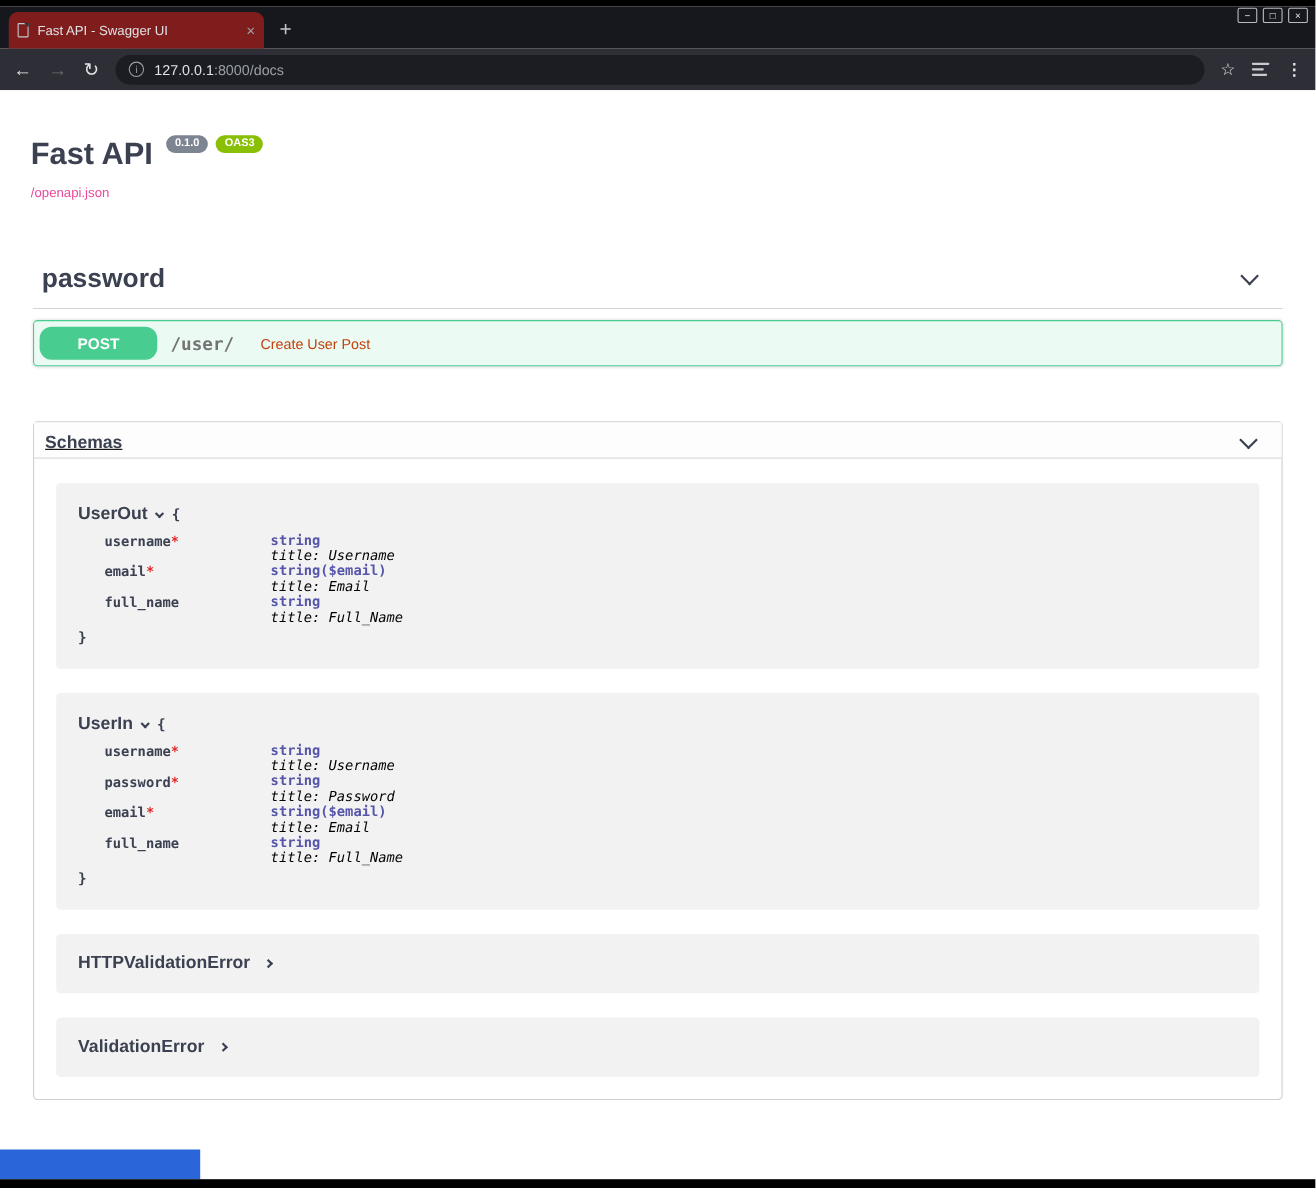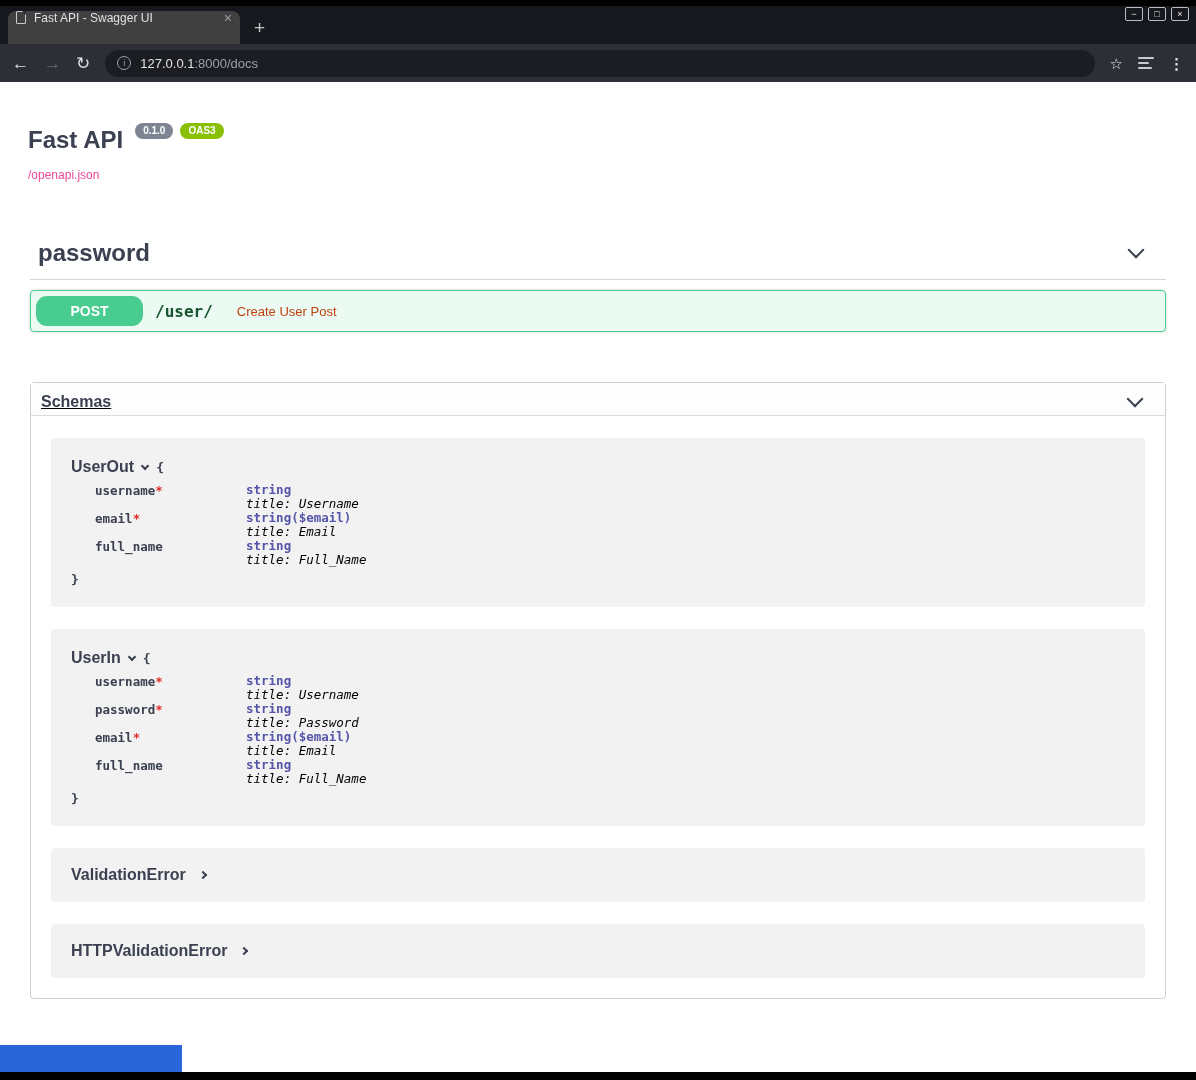--- a/index.html
+++ b/index.html
@@ -14,22 +14,22 @@
   
   .top-edge { height:6px; background:#000; }
   .titlebar-row { height:38px; background:#17181d; position:relative; }
   .win-controls { position:absolute; top:1px; right:7px; display:flex; gap:5px; }
   .win-btn {
     width:18px; height:14px; border:1px solid #b9bcc2; border-radius:2px;
     color:#e8eaed; font-size:9px; line-height:12px; text-align:center; cursor:default;
   }
   .tab-row { position:absolute; left:8px; bottom:0; display:flex; align-items:flex-end; }
   .tab {
-    width:232px; height:33px; background:#404040; border-radius:8px 8px 0 0;
-    display:flex; padding:0 8px; gap:8px;
+    width:232px; height:33px; background:#7f1d1d; border-radius:8px 8px 0 0;
+    display:flex; align-items:center; padding:0 8px; gap:8px;
     color:#dfe1e5; font-size:12px;
   }
   .doc-icon {
     width:10px; height:13px; border:1px solid #c6c9ce; border-radius:1px;
     position:relative; flex:0 0 auto; background:transparent;
   }
   .doc-icon::after { content:''; position:absolute; top:-1px; right:-1px;
     border-style:solid; border-width:0 4px 4px 0; border-color:#2e2f36 #2e2f36 transparent transparent; }
   .tab-title { flex:1; white-space:nowrap; overflow:hidden; }
   .tab-close { color:#9aa0a6; font-size:14px; line-height:14px; }
@@ -51,21 +51,21 @@
   .star-icon { font-size:15px; }
   .bars-icon { display:flex; flex-direction:column; gap:3px; width:16px; }
   .bars-icon i { display:block; height:2px; background:#c7cacf; border-radius:1px; }
   .bars-icon i:nth-child(1){ width:16px; } .bars-icon i:nth-child(2){ width:11px; } .bars-icon i:nth-child(3){ width:14px; }
   .menu-icon { font-size:15px; font-weight:bold; }
 
   
   .content { height:998px; background:#fff; overflow:hidden; }
   .info-block { padding:38px 28px 0; }
   .title-row { display:flex; align-items:flex-start; gap:12px; }
-  .api-title { font-size:24px; line-height:40px; font-weight:bold; color:#3b4151; font-family:"Liberation Sans", sans-serif; }
+  .api-title { font-size:28px; line-height:40px; font-weight:bold; color:#3b4151; font-family:"Liberation Sans", sans-serif; }
   .badges { display:flex; gap:7px; margin-top:3px; }
   .badge { font-size:10px; font-weight:bold; color:#fff; padding:2px 8px; border-radius:10px; line-height:12px; }
   .badge.version { background:#7d8492; }
   .badge.oas { background:#89bf04; }
   .spec-link { display:inline-block; margin-top:8px; font-size:12px; color:#ec4899; text-decoration:none; cursor:pointer; }
 
   .section-wrap { padding:0 30px; }
 
   .tag-section { margin-top:56px; }
   .tag-header {
@@ -87,21 +87,21 @@
   .opblock {
     margin-top:10px; border:1px solid #49cc90; border-radius:4px;
     background:rgba(73,204,144,.1);
     padding:5px; display:flex; align-items:center;
     box-shadow:0 0 3px rgba(0,0,0,.19); cursor:pointer;
   }
   .method-badge {
     background:#49cc90; color:#fff; font-weight:bold; font-size:14px;
     width:107px; padding:7px 0; text-align:center; border-radius:11px;
   }
-  .op-path { font-family:"DejaVu Sans Mono", monospace; font-size:16px; font-weight:bold; color:#14532d; margin-left:12px; }
+  .op-path { font-family:"DejaVu Sans Mono", monospace; font-size:16px; font-weight:bold; color:#737373; margin-left:12px; }
   .op-summary { font-size:13px; color:#c2410c; margin-left:24px; }
 
   .models-section { margin-top:50px; border:1px solid rgba(59,65,81,.25); border-radius:4px; }
   .models-header {
     display:flex; align-items:center; justify-content:space-between;
     padding:10px 24px 4px 10px; border-bottom:1px solid rgba(59,65,81,.18);
     background:#fdfdfd; cursor:pointer;text-decoration:underline;
   }
   .models-title { font-size:16px; font-weight:bold; color:#3b4151; }
   .models-body { padding:22px 20px 20px; }
@@ -265,30 +265,30 @@
                 <div class="prop-lines">
                   <div class="prop-type-line"><span>string</span></div>
                   <div class="prop-title-line"><span>title:</span> <span>Full_Name</span></div>
                 </div>
               </div>
             </div>
             <div class="model-brace close">}</div>
           </div>
           <div class="model-box collapsed">
             <div class="model-head">
+              <span class="model-name">HTTPValidationError</span>
+              <span class="chev sm right"></span>
+            </div>
+          </div>
+          <div class="model-box collapsed">
+            <div class="model-head">
               <span class="model-name">ValidationError</span>
               <span class="chev sm right"></span>
             </div>
           </div>
-          <div class="model-box collapsed">
-            <div class="model-head">
-              <span class="model-name">HTTPValidationError</span>
-              <span class="chev sm right"></span>
-            </div>
-          </div>
         </div>
     </div>
 
   </div>
 </div>
 
 <div class="status-bubble"></div>
 <div class="bottom-edge"></div>
 
 </body></html>

